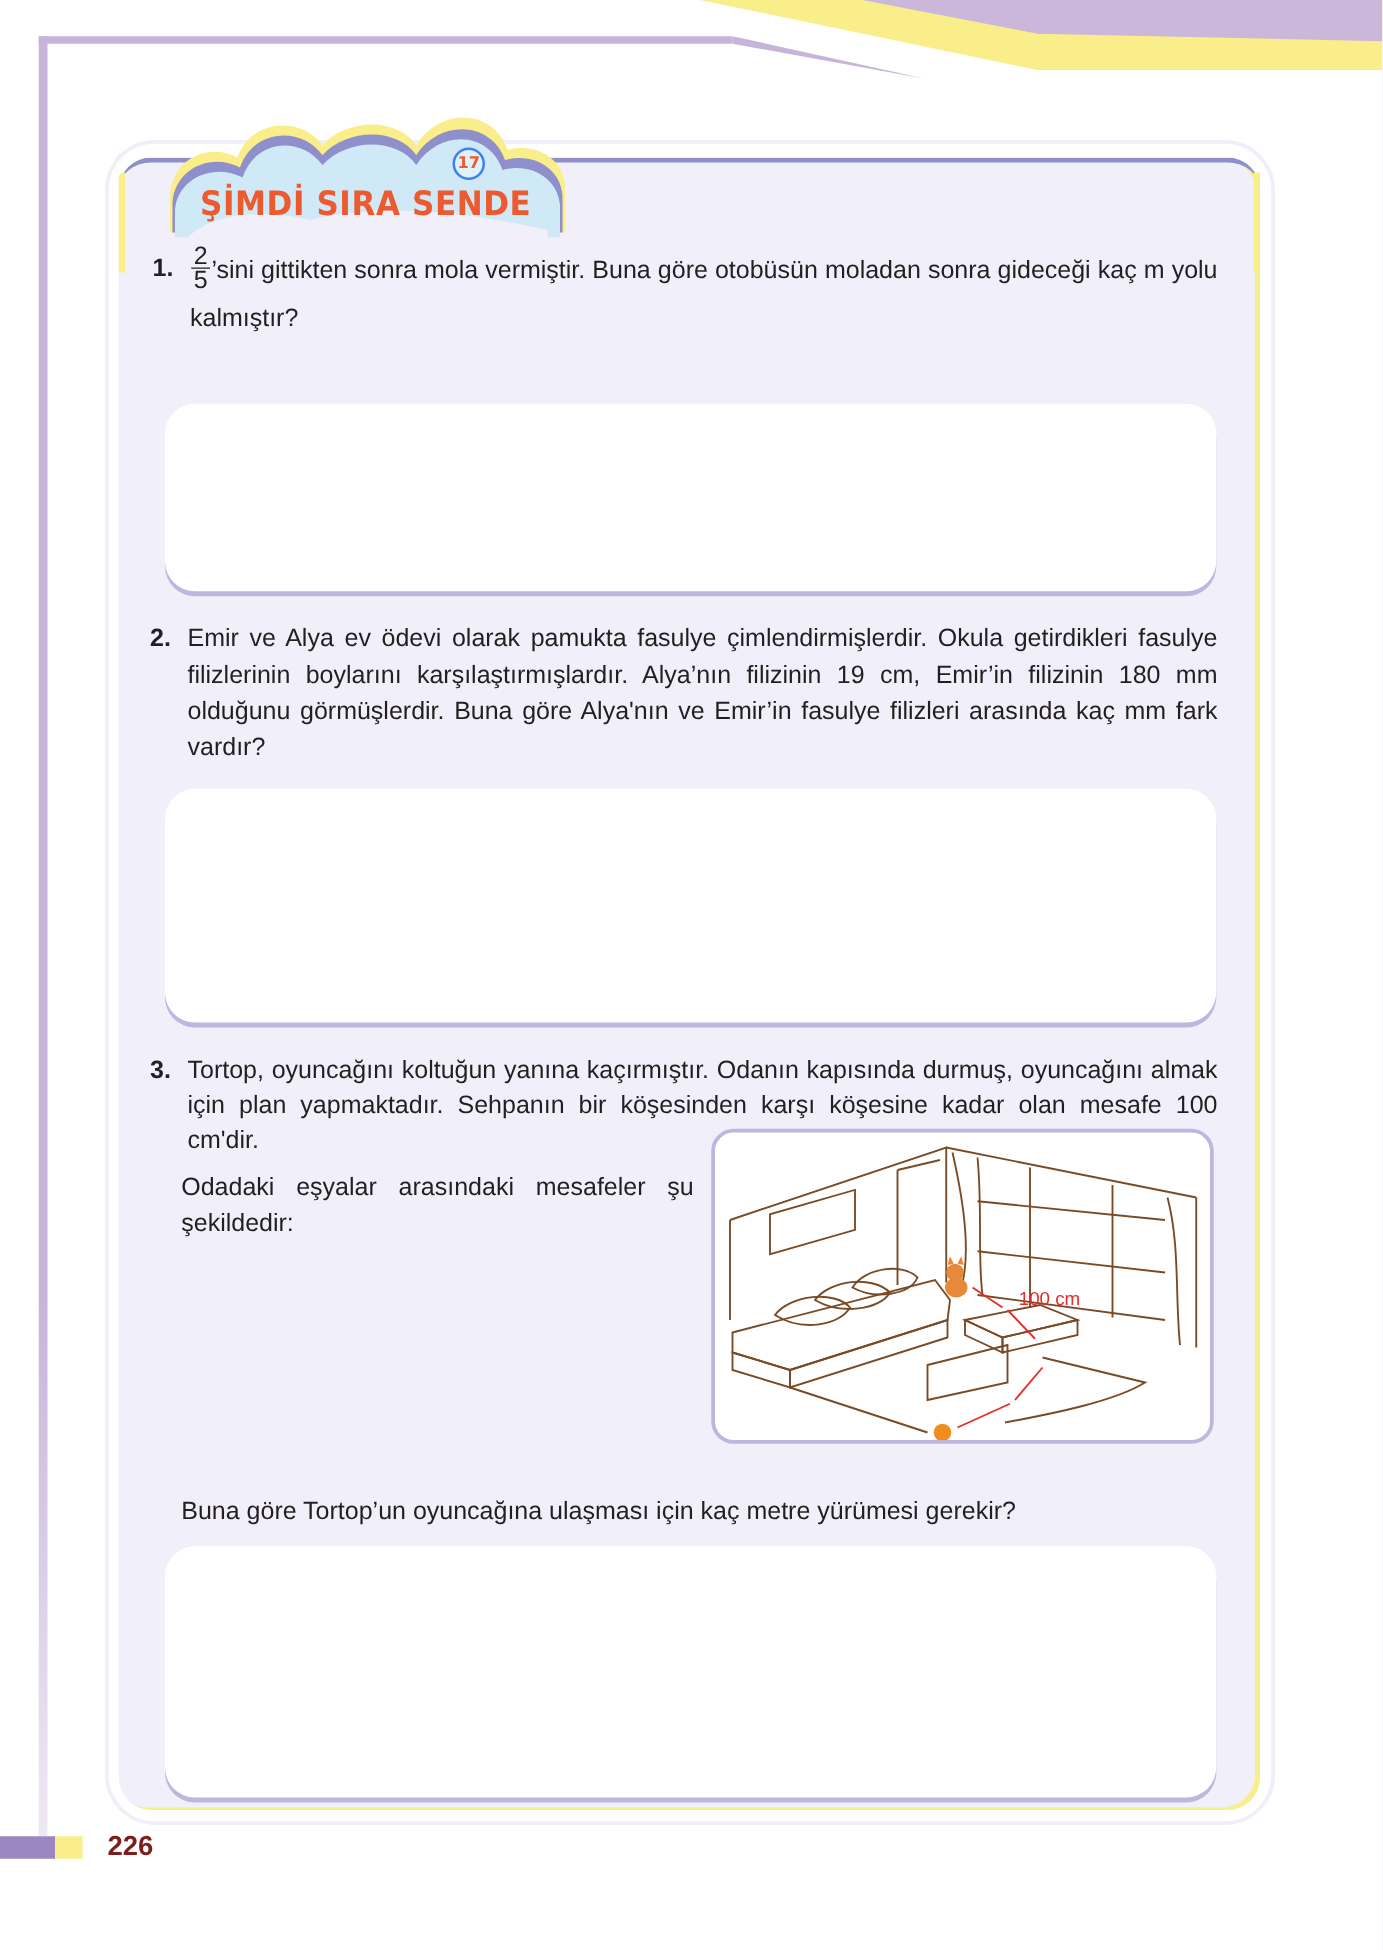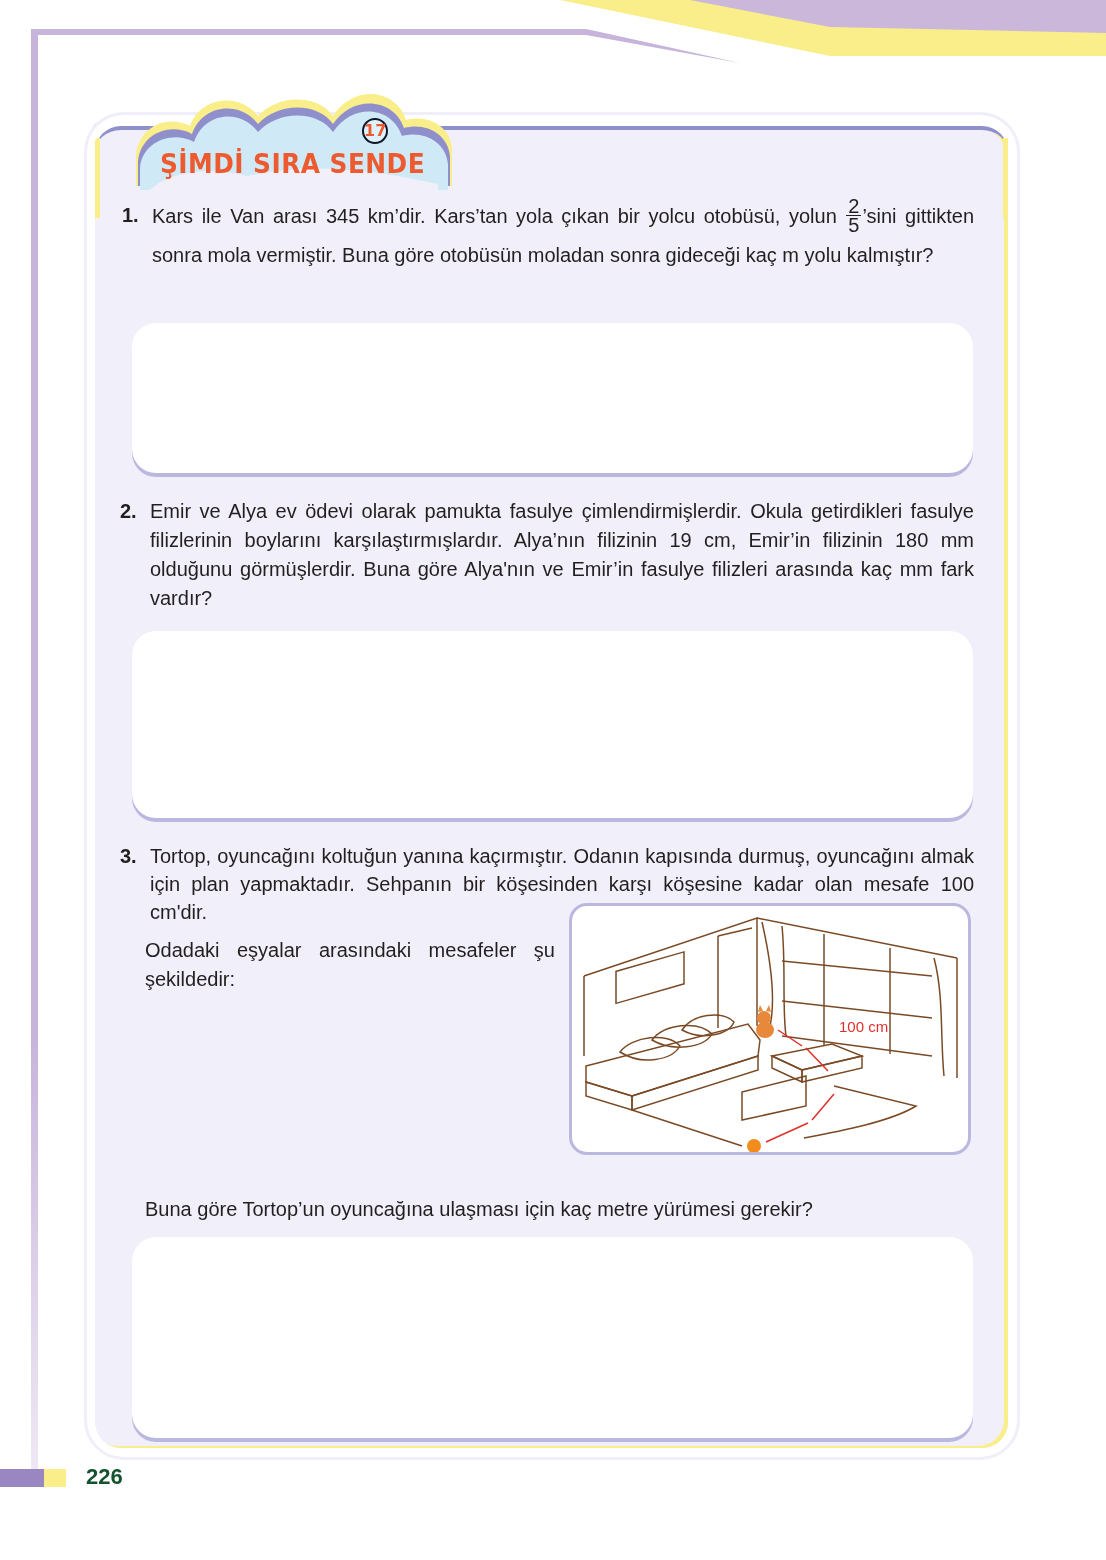--- a/index.html
+++ b/index.html
@@ -45,22 +45,22 @@
     }
     
     .cloud { position: absolute; left: 128px; top: 86px; width: 330px; height: 110px; }
     .title {
       position: absolute; left: 160px; top: 148px;
       font-family: "DejaVu Sans", sans-serif; font-weight: bold; font-size: 27px;
       color: #ee5a2f; letter-spacing: 0.5px; transform: scaleX(0.92); transform-origin: left;
     }
     .badge {
       position: absolute; left: 362px; top: 118px; width: 26px; height: 26px;
-      border: 2px solid #0f172a; border-radius: 50%; box-sizing: border-box;
-      color: #ee5a2f; font-weight: bold; font-size: 16px; line-height: 22px; text-align: center;
+      border: 2px solid #3b82f6; border-radius: 50%; box-sizing: border-box;
+      color: #ee5a2f; font-weight: bold; font-size: 13px; line-height: 22px; text-align: center;
       font-family: "DejaVu Sans", sans-serif; background: #dff1fa;
     }
     
     .q { position: absolute; font-size: 20px; line-height: 36px; color: #231f20; }
     .q .num { position: absolute; left: 0; top: 0; font-weight: bold; }
     .q .body { margin-left: 30px; text-align: justify; }
     .q1 { left: 122px; top: 197px; width: 852px; }
     .q1 .body { line-height: 39px; }
     .q2 { left: 120px; top: 497px; width: 854px; line-height: 29px; }
     .q3 { left: 120px; top: 842px; width: 854px; line-height: 28px; }
@@ -83,25 +83,25 @@
     .bullets { position: absolute; left: 145px; top: 1022px; width: 410px; font-size: 20px; line-height: 29px; margin: 0; padding: 0; list-style: none; }
     .bullets li { position: relative; padding-left: 35px; text-align: justify; margin-bottom: 0; }
     .bullets li::before { content: ""; position: absolute; left: 3px; top: 13px; width: 6px; height: 6px; border-radius: 50%; background: #231f20; }
     .q3-question { position: absolute; left: 145px; top: 1195px; font-size: 20px; line-height: 28px; }
     
     .illus {
       position: absolute; left: 569px; top: 903px; width: 402px; height: 252px;
       background: #ffffff; border: 3px solid #bbb8e0; border-radius: 18px; box-sizing: border-box; overflow: hidden;
     }
     .illus svg { position: absolute; left: 0; top: 0; }
-    .dist-label { position: absolute; left: 243px; top: 112px; font-size: 15px; color: #e0302a; margin-left: 24px; }
+    .dist-label { position: absolute; left: 243px; top: 125px; font-size: 15px; color: #e0302a; }
     
     .foot-purple { position: absolute; left: 0; top: 1469px; width: 44px; height: 18px; background: #9a86c1; }
     .foot-yellow { position: absolute; left: 44px; top: 1469px; width: 22px; height: 18px; background: #f9ee8a; }
-    .page-num { position: absolute; left: 86px; top: 1464px; font-size: 22px; font-weight: bold; color: #14532d; }
+    .page-num { position: absolute; left: 86px; top: 1464px; font-size: 22px; font-weight: bold; color: #7f1d1d; }
   </style>
 </head>
 <body>
 
 <svg class="top-deco" width="1106" height="70" viewBox="0 0 1106 70">
   <polygon points="560,0 1106,0 1106,56 830,56" fill="#f9ee8a"></polygon>
   <polygon points="690,0 1106,0 1106,33 830,27" fill="#cbb7d9"></polygon>
   <polygon points="586,29 600,32 740,63 586,35" fill="#c7b4db"></polygon>
 </svg>
 <div class="frame-top"></div>
@@ -116,21 +116,21 @@
   <path d="M8,70 C10,40 40,28 62,40 C72,10 112,6 130,30 C150,8 190,8 205,30 C225,-2 268,2 278,34 C300,28 322,40 324,62 L324,100 L8,100 Z" fill="#f9ee8a"></path>
   <path d="M10,76 C12,48 42,36 64,48 C74,18 112,14 130,38 C150,16 190,16 205,38 C225,8 266,12 276,42 C298,36 320,48 322,70 L322,100 L10,100 Z" fill="#8f8fcc"></path>
   <path d="M12,82 C14,56 44,44 66,56 C76,26 112,22 130,46 C150,24 190,24 205,46 C225,16 264,20 274,50 C296,44 318,56 320,78 L320,104 L12,104 Z" fill="#cfe9f6"></path>
   <path d="M22,104 C40,86 80,80 120,90 C170,78 230,80 310,98 L310,110 L22,110 Z" fill="#f1eff9"></path>
 </svg>
 <div class="badge">17</div>
 <div class="title">ŞİMDİ SIRA SENDE</div>
 
 <div class="q q1">
   <span class="num">1.</span>
-  <div class="body"><span>Kars ile Van arası 345 km’dir. Kars’tan yola çıkan bir yolcu otobüsü, yolun </span><span class="frac"><span class="n">2</span><span class="d">5</span></span><span>’sini gittikten sonra mola vermiştir. Buna göre otobüsün moladan sonra gideceği kaç m yolu kalmıştır?</span></div>
+  <div class="body"><span class="frac"><span class="n">2</span><span class="d">5</span></span><span>’sini gittikten sonra mola vermiştir. Buna göre otobüsün moladan sonra gideceği kaç m yolu kalmıştır?</span></div>
 </div>
 <div class="answer-box ab1"></div>
 
 <div class="q q2">
   <span class="num">2.</span>
   <div class="body">Emir ve Alya ev ödevi olarak pamukta fasulye çimlendirmişlerdir. Okula getirdikleri fasulye filizlerinin boylarını karşılaştırmışlardır. Alya’nın filizinin 19 cm, Emir’in filizinin 180 mm olduğunu görmüşlerdir. Buna göre Alya'nın ve Emir’in fasulye filizleri arasında kaç mm fark vardır?</div>
 </div>
 <div class="answer-box ab2"></div>
 
 <div class="q q3">

